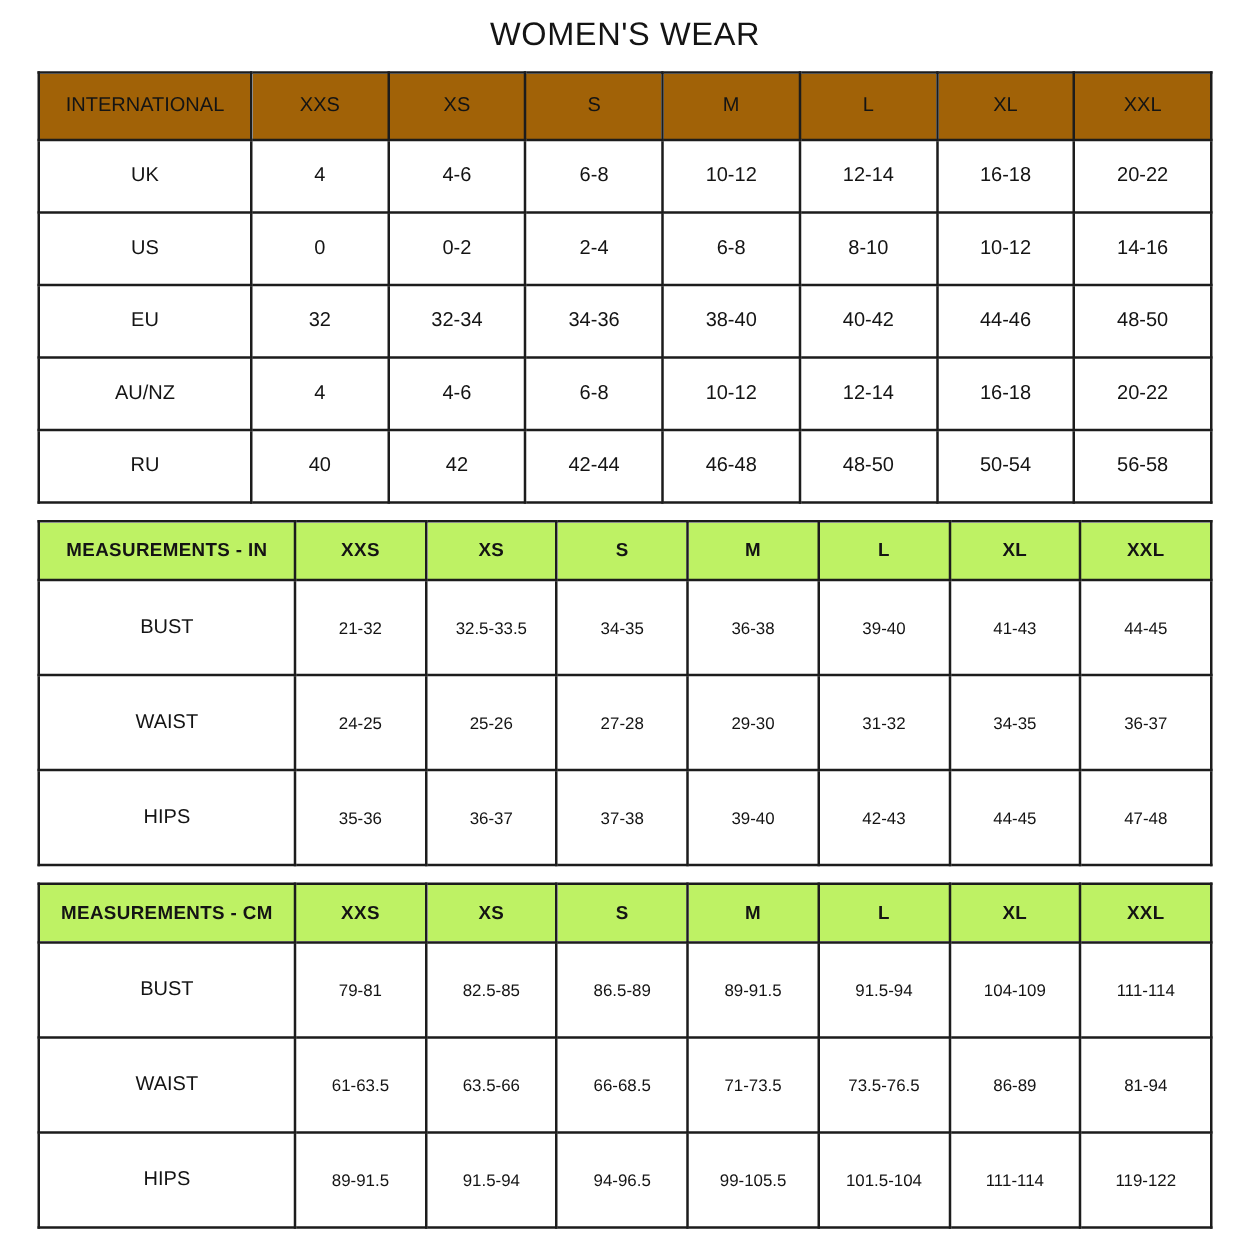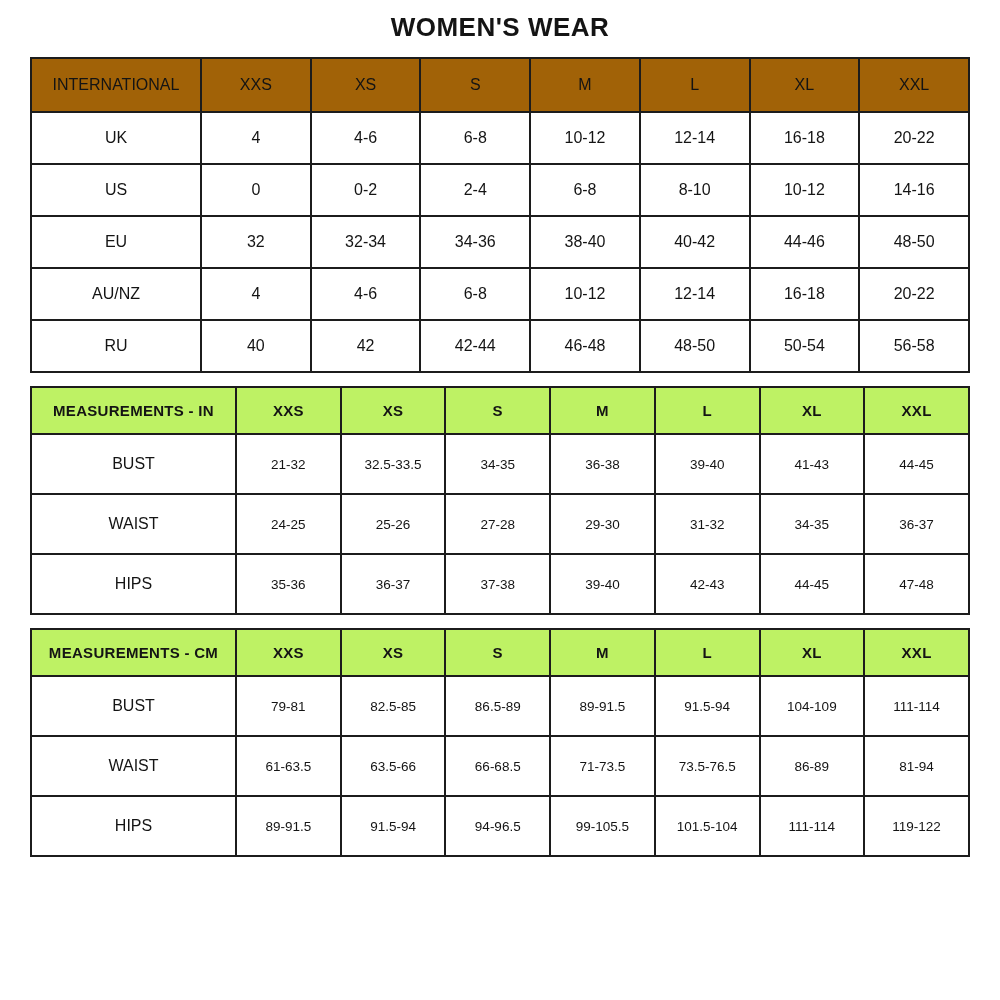--- a/index.html
+++ b/index.html
@@ -11,21 +11,21 @@
     font-family: "Liberation Sans", sans-serif;
     color: #141414;
   }
   .page {
     width: 1000px;
     padding: 8px 30px 10px 30px;
   }
   .page-title {
     text-align: center;
     font-size: 26px;
-    font-weight: bold;
+    font-weight: normal;
     letter-spacing: 0.5px;
     margin: 4px 0 14px 0;
     line-height: 1.2;
   }
   table {
     border-collapse: collapse;
     width: 100%;
     table-layout: fixed;
     margin-bottom: 13px;
   }
@@ -45,32 +45,32 @@
     height: 45px;
   }
   .conversion thead th.col-head {
     font-weight: normal;
     font-size: 16px;
     height: 54px;
     background: #a16207;
   }
   .conversion tbody td {
     font-size: 16px;
-    height: 52px;
+    height: 58px;
   }
   
   .measure thead th {
     background: #bef264;
     font-weight: bold;
     font-size: 15px;
     letter-spacing: 0.3px;
     height: 47px;
   }
   .measure tbody td {
-    height: 60px;
+    height: 76px;
     text-align: center;
   }
   .measure tbody td.label-col {
     font-size: 16px;
   }
   .measure tbody td.value {
     font-size: 13.5px;
     border-radius: 20px;
   }
 </style>

